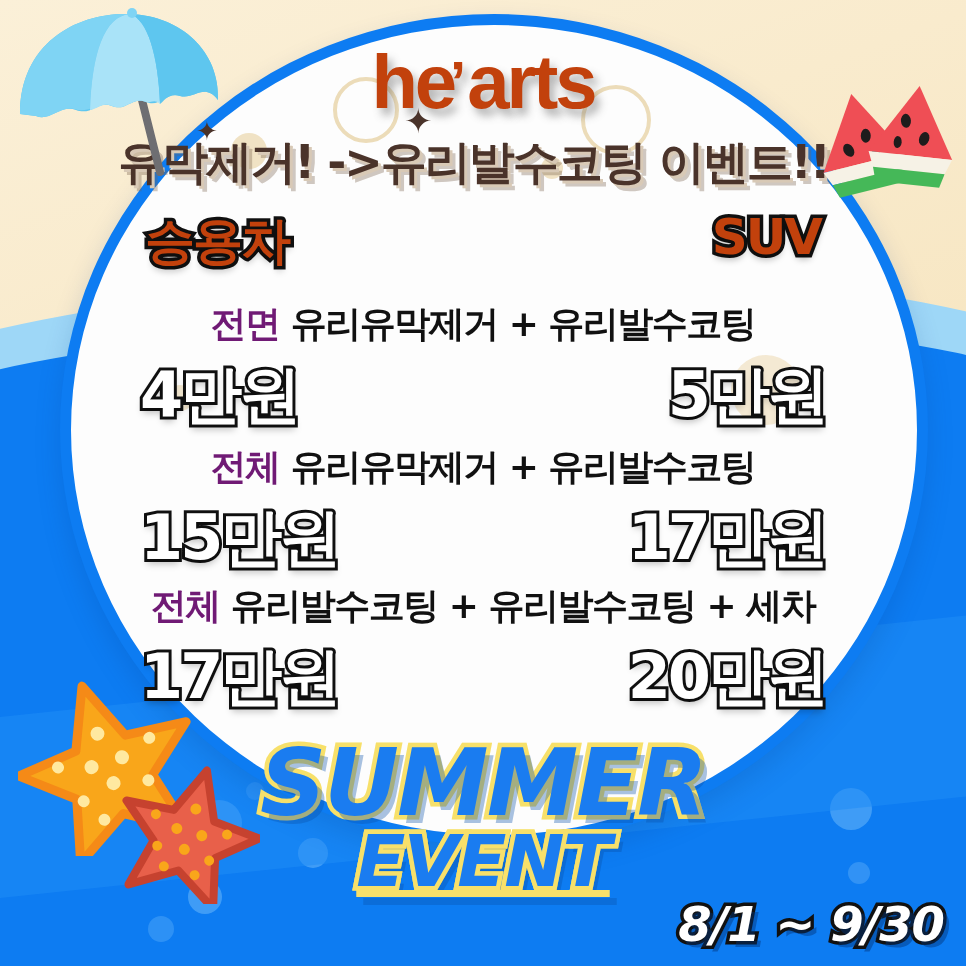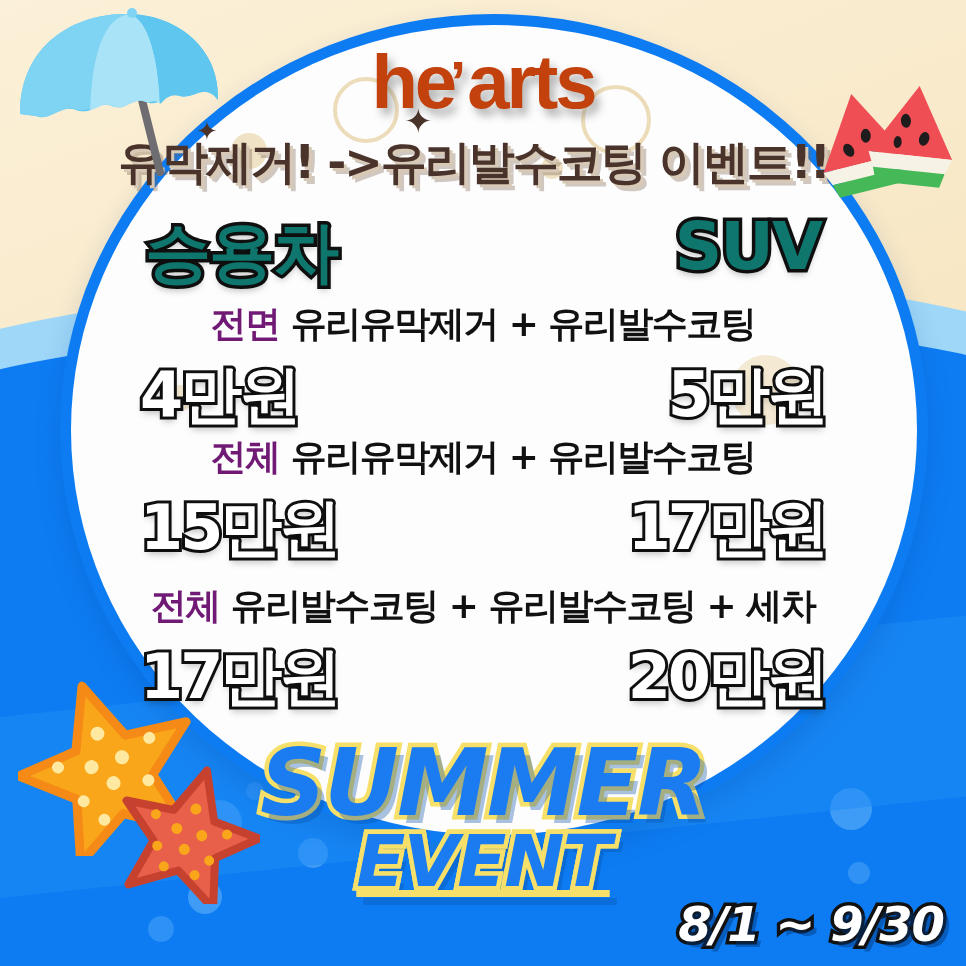--- a/index.html
+++ b/index.html
@@ -47,32 +47,32 @@
     font-family:"DejaVu Sans",sans-serif;
     text-shadow:3px 3px 0 #d8c9b6, 6px 6px 0 rgba(120,96,78,.35);
     white-space:nowrap;
   }
   .spark{position:absolute;color:#4a332a;font-size:30px;line-height:1;}
 
   
   .cols{position:absolute;left:60px;right:60px;top:208px;height:90px;}
   .col-head{
     position:absolute;top:0;
-    font-size:66px;font-weight:700;color:#0f766e;letter-spacing:-2px;
+    font-size:50px;font-weight:700;color:#c2410c;letter-spacing:-2px;
     font-family:"DejaVu Sans",sans-serif;
     -webkit-text-stroke:7px #111;paint-order:stroke fill;
     text-shadow:0 5px 7px rgba(0,0,0,.28);
   }
   .col-head.left{left:85px;}
   .col-head.right{right:85px;}
 
   
   .row{position:absolute;left:60px;right:60px;}
   .row-1{top:300px;}
-  .row-2{top:433px;}
+  .row-2{top:443px;}
   .row-3{top:582px;}
 
   .svc{
     text-align:center;font-size:36px;font-weight:700;color:#111;
     letter-spacing:-1.5px;font-family:"DejaVu Sans",sans-serif;white-space:nowrap;
   }
   .svc .scope{color:#701a75;}
 
   .prices{position:relative;height:80px;margin-top:4px;}
   .price{

